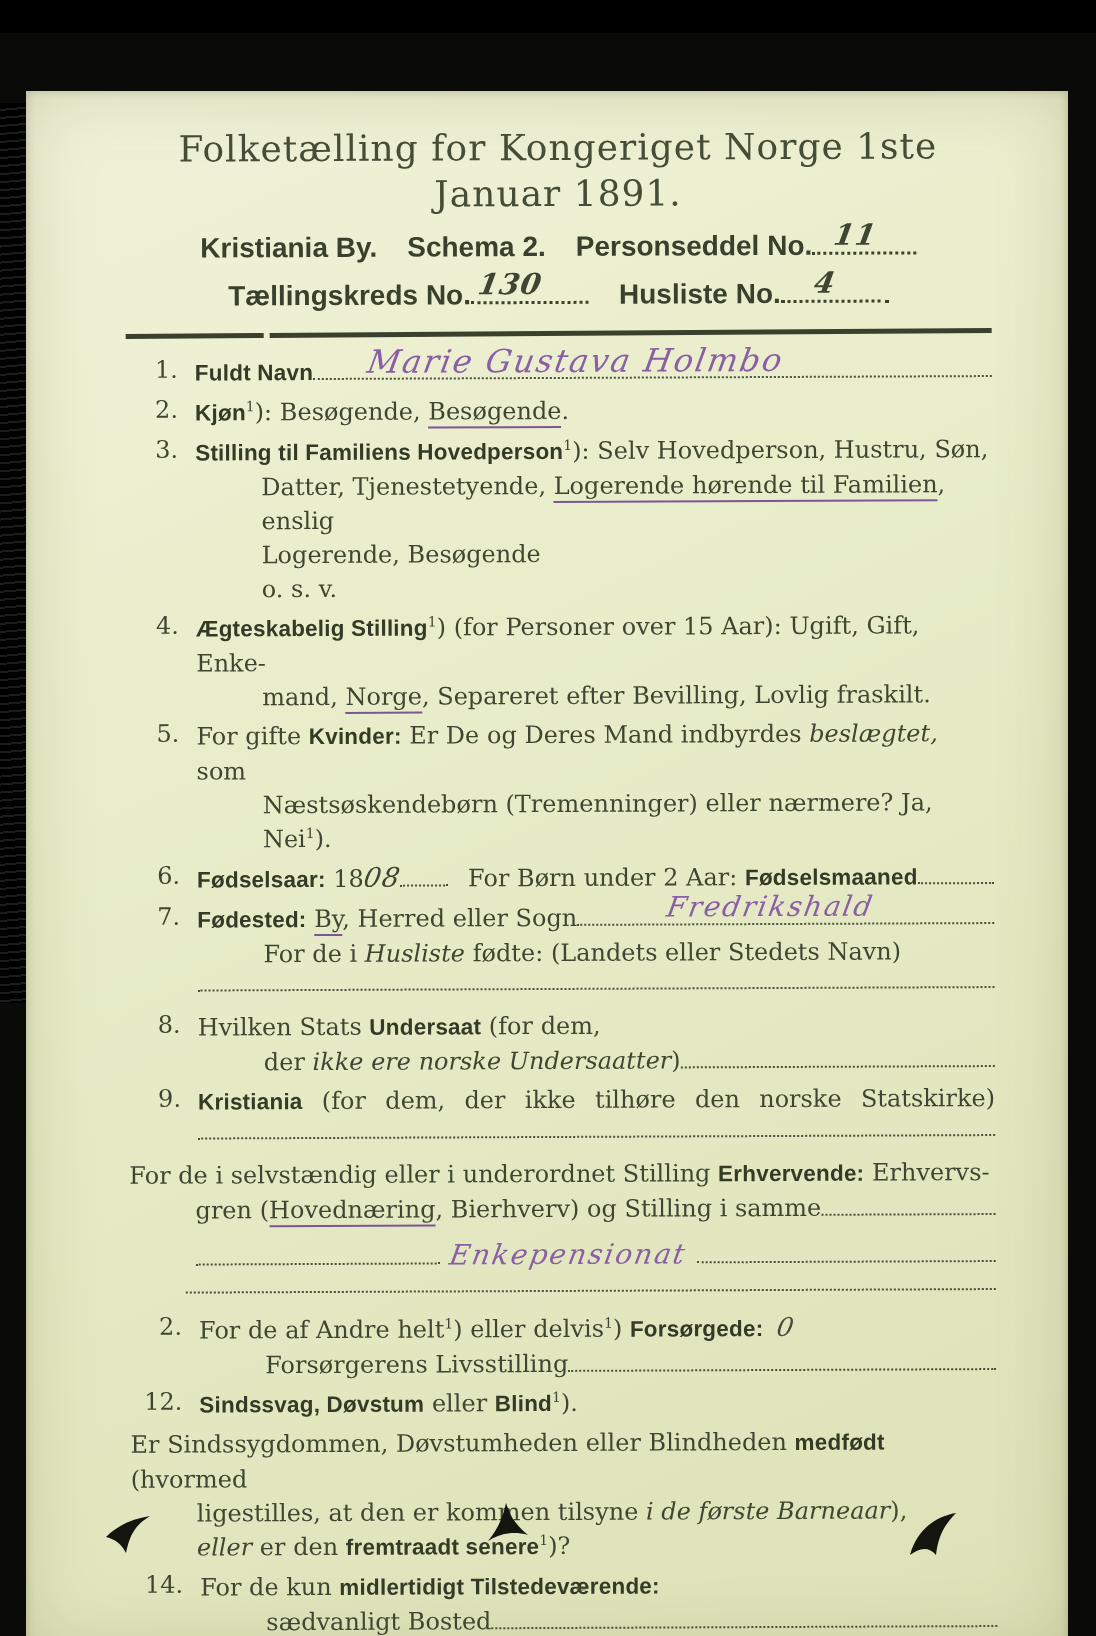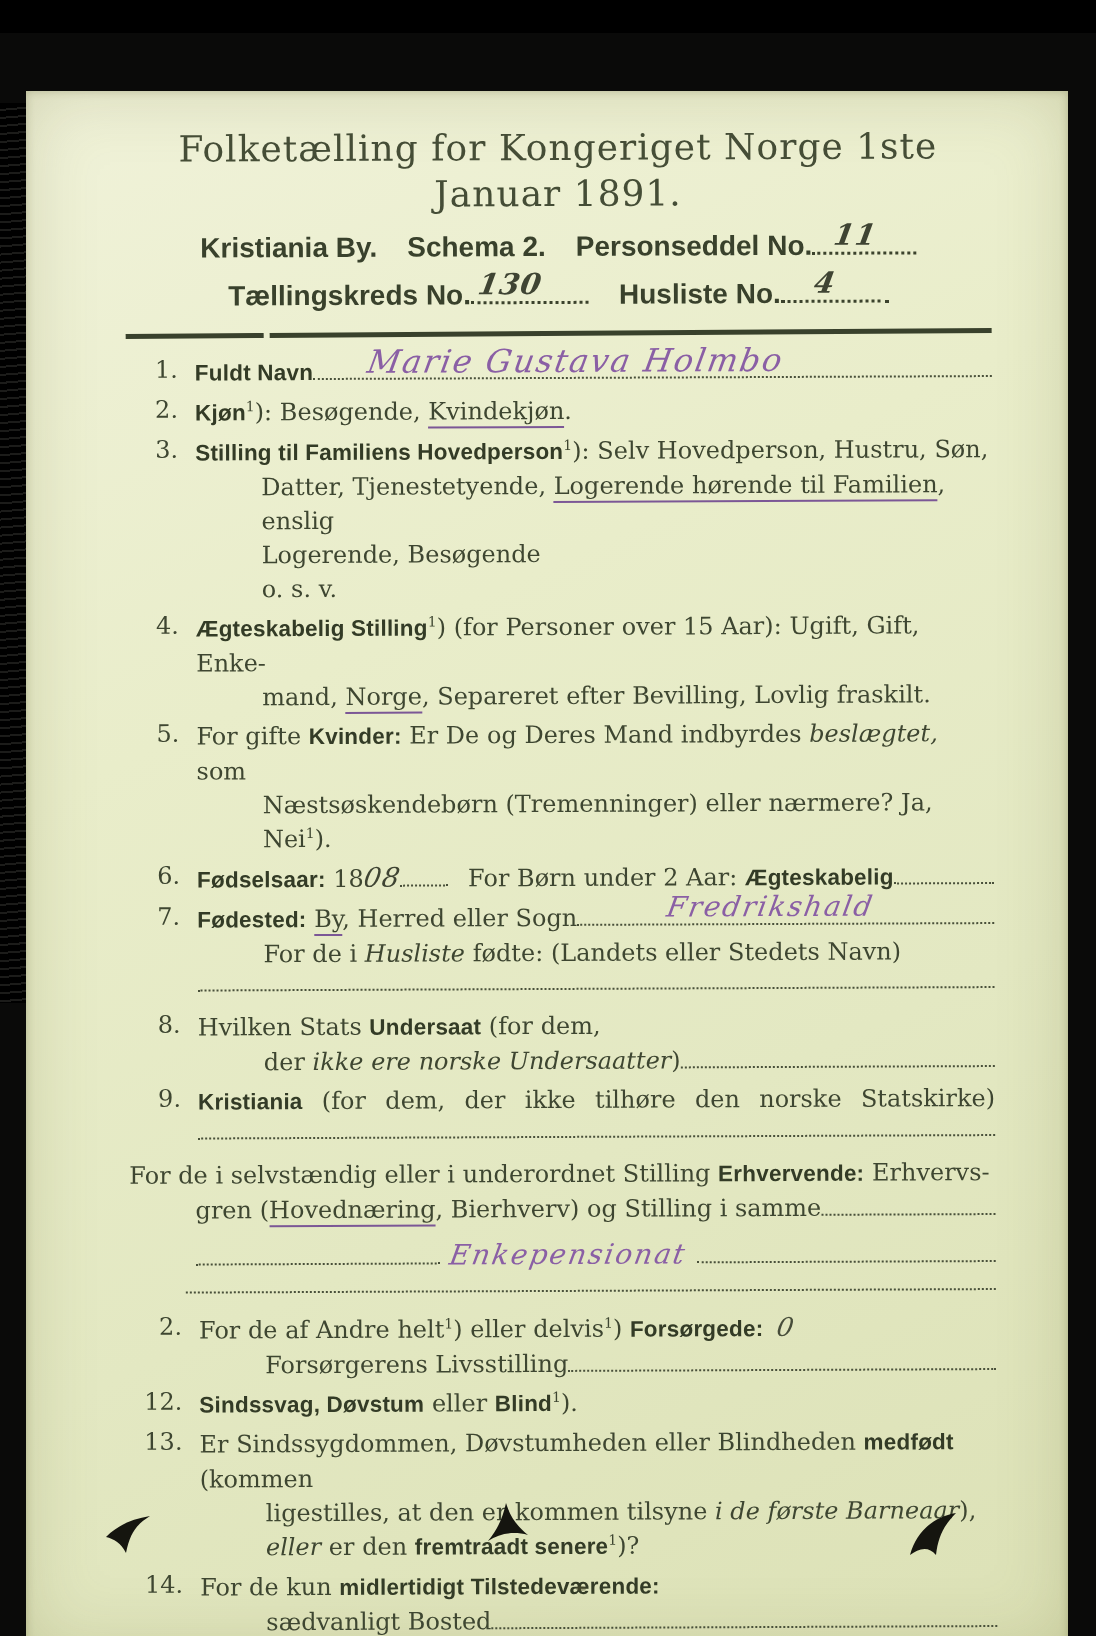--- a/index.html
+++ b/index.html
@@ -89,21 +89,21 @@
                   <span class="hw hw-name">Marie Gustava Holmbo</span>
                 </span>
             </div>
           </div>
         </div>
 
         <div class="item">
           <span class="num">2.</span>
           <div class="bodyc">
             <div class="line">
-                <span class="txt"><span class="b">Kjøn</span><span class="sup">1</span><span>): Besøgende, </span><span class="u">Kvindekjøn</span><span>.</span></span>
+                <span class="txt"><span class="b">Kjøn</span><span class="sup">1</span><span>): Besøgende, </span><span class="u">Besøgende</span><span>.</span></span>
               </div>
           </div>
         </div>
 
         <div class="item">
           <span class="num">3.</span>
           <div class="bodyc">
             <div class="line">
                 <span class="txt"><span class="b">Stilling til Familiens Hovedperson</span><span class="sup">1</span><span>): Selv Hovedperson, Hustru, Søn,</span></span>
               </div>
@@ -143,21 +143,21 @@
           </div>
         </div>
 
         <div class="item">
           <span class="num">6.</span>
           <div class="bodyc">
             <div class="line">
               <span class="txt"><span class="b">Fødselsaar:</span><span> 18</span></span>
               <span class="hw hw-dark" style="font-size:27px">08</span>
               <span class="dots-fixed" style="width:48px"></span>
-              <span class="txt" style="padding-left:20px"><span>For Børn under 2 Aar: </span><span class="b">Ægteskabelig</span></span>
+              <span class="txt" style="padding-left:20px"><span>For Børn under 2 Aar: </span><span class="b">Fødselsmaaned</span></span>
               <span class="dots"></span>
             </div>
           </div>
         </div>
 
         <div class="item">
           <span class="num">7.</span>
           <div class="bodyc">
             <div class="line">
               <span class="txt"><span class="b">Fødested:</span><span> </span><span class="u">By</span><span>, Herred eller Sogn</span></span>
@@ -230,24 +230,23 @@
         <div class="item">
           <span class="num">12.</span>
           <div class="bodyc">
             <div class="line">
                 <span class="txt"><span class="b">Sindssvag, Døvstum</span><span> eller </span><span class="b">Blind</span><span class="sup">1</span><span>).</span></span>
               </div>
           </div>
         </div>
 
         <div class="item">
-          <span class="num">13.</span>
-          <div class="bodyc">
-            <div class="line">
-                <span class="txt"><span>Er Sindssygdommen, Døvstumheden eller Blindheden </span><span class="b">medfødt</span><span> (kommen</span></span>
+          <div class="bodyc">
+            <div class="line">
+                <span class="txt"><span>Er Sindssygdommen, Døvstumheden eller Blindheden </span><span class="b">medfødt</span><span> (hvormed</span></span>
               </div>
             <div class="line cont">
                 <span class="txt"><span>ligestilles, at den er kommen tilsyne </span><span class="i">i de første Barneaar</span><span>),</span></span>
               </div>
             <div class="line cont">
                 <span class="txt"><span class="i">eller</span><span> er den </span><span class="b">fremtraadt senere</span><span class="sup">1</span><span>)?</span></span>
               </div>
           </div>
         </div>
 

